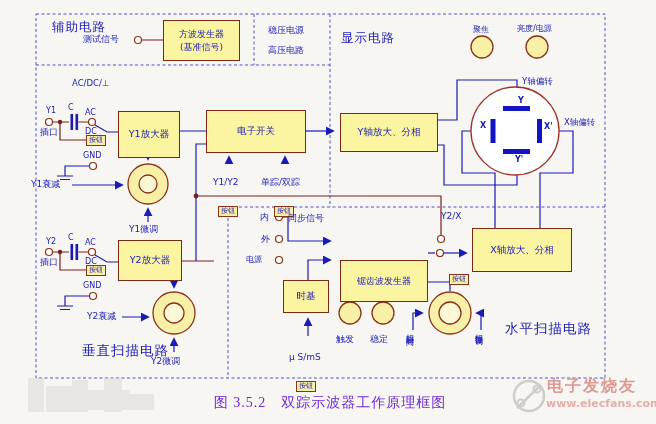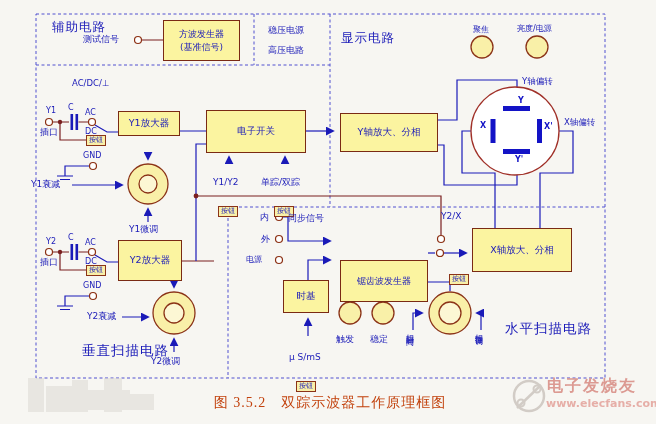--- a/index.html
+++ b/index.html
@@ -8,21 +8,21 @@
   svg{position:absolute;left:0;top:0;}
   .lbl{position:absolute;color:#1a1ab8;font-size:9px;line-height:1;white-space:nowrap;}
   .sec{position:absolute;color:#1a1ab8;font-size:12.5px;line-height:1;white-space:nowrap;letter-spacing:1px;}
   .box{position:absolute;background:#fbf4a0;border:1.4px solid #7a2a14;color:#1a1ab8;
        display:flex;flex-direction:column;align-items:center;justify-content:center;
        text-align:center;font-size:9.5px;line-height:1.35;box-sizing:border-box;}
   .badge{position:absolute;background:#f9f0a8;border:1px solid #8b3318;color:#1a1ab8;
          font-size:7px;line-height:9px;padding:0 2px;white-space:nowrap;margin-top:44px;}
   .vlbl{position:absolute;color:#1a1ab8;font-size:8px;writing-mode:vertical-rl;letter-spacing:1px;line-height:1;}
   .plate-lbl{position:absolute;color:#1313c6;font-size:8px;font-weight:bold;line-height:1;}
-  .caption{position:absolute;left:140px;top:394px;width:380px;text-align:center;color:#c2410c;
+  .caption{position:absolute;left:140px;top:394px;width:380px;text-align:center;color:#6d28d9;
            font-family:"Liberation Serif","DejaVu Serif",serif;font-size:14px;letter-spacing:1px;white-space:nowrap;}
   .wm-brand{position:absolute;left:547px;top:376px;color:#dc9a92;font-size:16px;font-weight:bold;letter-spacing:2px;white-space:nowrap;}
   .wm-url{position:absolute;left:546px;top:397px;color:#e6aea7;font-size:11px;font-weight:bold;white-space:nowrap;}
 </style>
 </head>
 <body>
 
 <div id="stage">
 
 <svg width="656" height="424" viewBox="0 0 656 424">
@@ -179,21 +179,21 @@
 <div class="plate-lbl" style="left:544px;top:123px;">X'</div>
 
 <div class="lbl" style="left:72px;top:79px;font-size:8.5px;">AC/DC/⊥</div>
 <div class="badge" style="left:86px;top:91px;">按钮</div>
 <div class="lbl" style="left:46px;top:107px;font-size:8px;">Y1</div>
 <div class="lbl" style="left:40px;top:128px;">插口</div>
 <div class="lbl" style="left:68px;top:104px;font-size:8px;">C</div>
 <div class="lbl" style="left:85px;top:109px;font-size:8px;">AC</div>
 <div class="lbl" style="left:85px;top:128px;font-size:8px;">DC</div>
 <div class="lbl" style="left:83px;top:152px;font-size:8px;">GND</div>
-<div class="box" style="left:118px;top:111px;width:62px;height:25px;">
+<div class="box" style="left:118px;top:111px;width:62px;height:47px;">
   <span>Y1放大器</span>
 </div>
 
 <div class="box" style="left:206px;top:110px;width:100px;height:43px;">
   <span>电子开关</span>
 </div>
 <div class="badge" style="left:218px;top:162px;">按钮</div>
 <div class="badge" style="left:274px;top:162px;">按钮</div>
 <div class="lbl" style="left:213px;top:178px;">Y1/Y2</div>
 <div class="lbl" style="left:261px;top:178px;">单踪/双踪</div>

